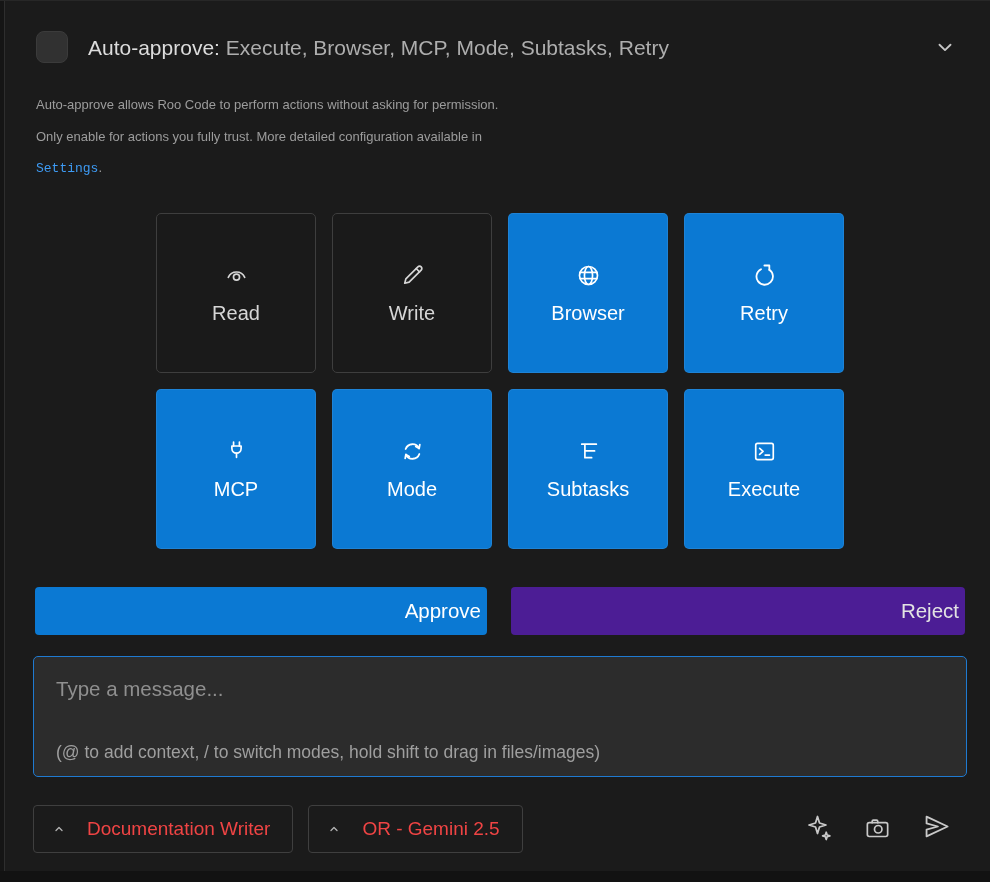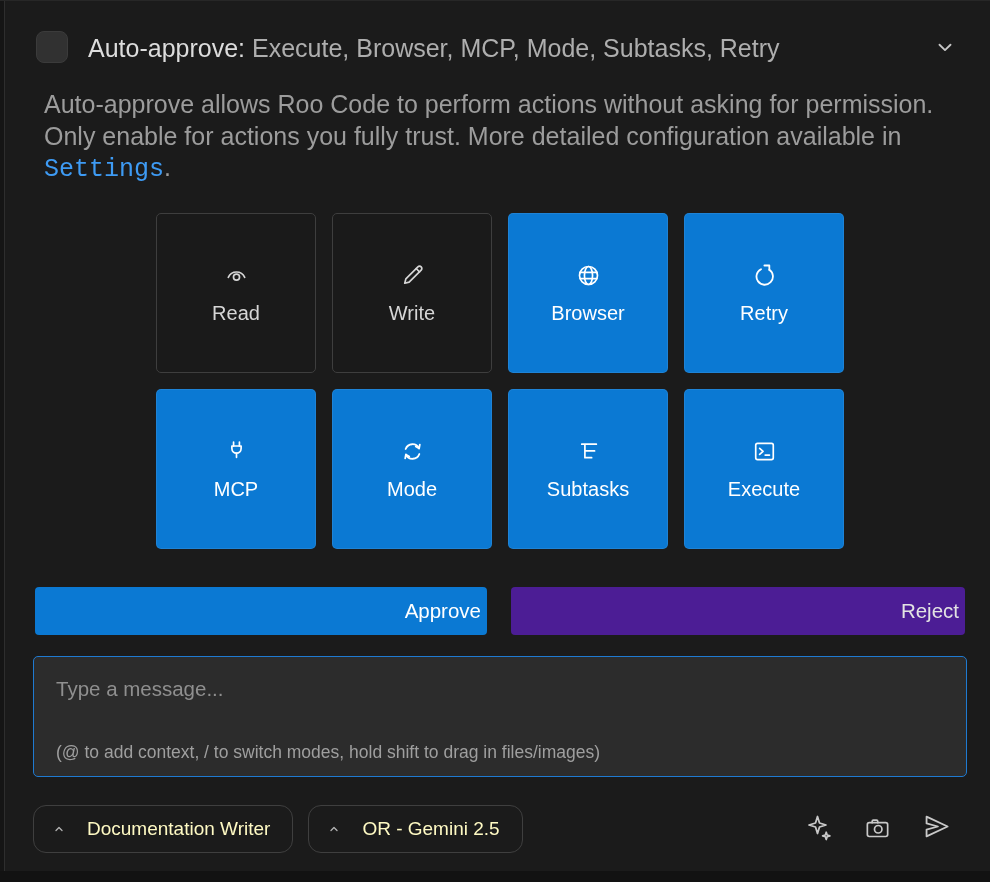--- a/index.html
+++ b/index.html
@@ -6,26 +6,26 @@
   html,body { margin:0; padding:0; background:#1b1b1b; }
   body { width:990px; height:882px; position:relative; overflow:hidden;
          font-family:"Liberation Sans", sans-serif; }
   .app { position:absolute; inset:0; background:#1b1b1b; border-top:1px solid #272727; box-sizing:border-box; }
   .edge-left { position:absolute; left:0; top:0; bottom:0; width:4px; background:#151515; border-right:1px solid #2e2e2e; }
   .edge-bottom { position:absolute; left:0; right:0; bottom:0; height:11px; background:#121212; }
 
   
   .checkbox { position:absolute; left:36px; top:30px; width:32px; height:32px; border-radius:8px;
               background:#313131; border:1px solid #3b3b3b; box-sizing:border-box; cursor:pointer; }
-  .title { position:absolute; left:88px; top:32px; font-size:25px; line-height:30px; color:#dcdcdc; white-space:nowrap; }
+  .title { position:absolute; left:88px; top:32px; font-size:21px; line-height:30px; color:#dcdcdc; white-space:nowrap; }
   .title .summary { color:#aeaeae; }
   .hdr-chevron { position:absolute; left:930px; top:31px; width:30px; height:30px; color:#c6c6c6; cursor:pointer; }
 
   
-  .desc { position:absolute; left:36px; top:88px; width:920px; font-size:25px; line-height:31.5px; color:#9c9c9c;margin-left:8px; }
+  .desc { position:absolute; left:36px; top:88px; width:920px; font-size:13px; line-height:31.5px; color:#9c9c9c; }
   .desc a { color:var(--link); text-decoration:none; cursor:pointer;font-family:Liberation Mono, monospace; }
 
   
   .grid { position:absolute; left:156px; top:212px; width:688px;
           display:grid; grid-template-columns:repeat(4,160px); grid-auto-rows:160px; gap:16px; }
   .toggle { box-sizing:border-box; border-radius:5px; background:#1a1a1a; border:1px solid #3e3e3e;
             color:#d6d6d6; display:flex; flex-direction:column; align-items:center; justify-content:center;
             gap:13px; cursor:pointer; }
   .toggle.on { background:var(--accent); border-color:rgba(255,255,255,.08); color:#ffffff; }
   .tlabel { font-size:20px; }
@@ -41,23 +41,23 @@
   .composer { position:absolute; left:33px; top:655px; width:934px; height:121px; box-sizing:border-box;
               background:#2c2c2c; border:1.5px solid #1f7ad1; border-radius:5px; }
   .composer textarea { position:absolute; inset:0; width:100%; height:100%; box-sizing:border-box;
               background:transparent; border:none; outline:none; resize:none;
               color:#3b82f6; font-size:20.5px; padding:20px 22px; font-family:"Liberation Sans",sans-serif; }
   .composer textarea::placeholder { color:#8f8f8f; opacity:1; }
   .hint { position:absolute; left:22px; bottom:13px; font-size:17.5px; color:#9f9f9f; pointer-events:none; }
 
   
   .pills { position:absolute; left:33px; top:804px; display:flex; gap:15px; }
-  .pill { height:48px; box-sizing:border-box; border:1px solid #3f3f3f; border-radius:13px; background:transparent;
+  .pill { height:48px; box-sizing:border-box; border:1px solid #3f3f3f; border-radius:4px; background:transparent;
           display:flex; align-items:center; gap:20px; padding:0 22px 0 17px;
-          color:#fef9c3; font-size:19px; cursor:pointer; white-space:nowrap; }
+          color:#ef4444; font-size:19px; cursor:pointer; white-space:nowrap; }
   .pill .caret { color:#b3b3b3; display:flex; }
   .icon-btn { position:absolute; width:32px; height:32px; background:transparent; border:none; padding:0;
               color:#c9c9c9; cursor:pointer; display:flex; align-items:center; justify-content:center; }
   .ib-sparkle { left:802px; top:812px; }
   .ib-camera  { left:861px; top:813px; }
   .ib-send    { left:920px; top:811px; }
   svg { fill:none; stroke:currentColor; stroke-linecap:round; stroke-linejoin:round; }
 </style>
 </head>
 <body>

